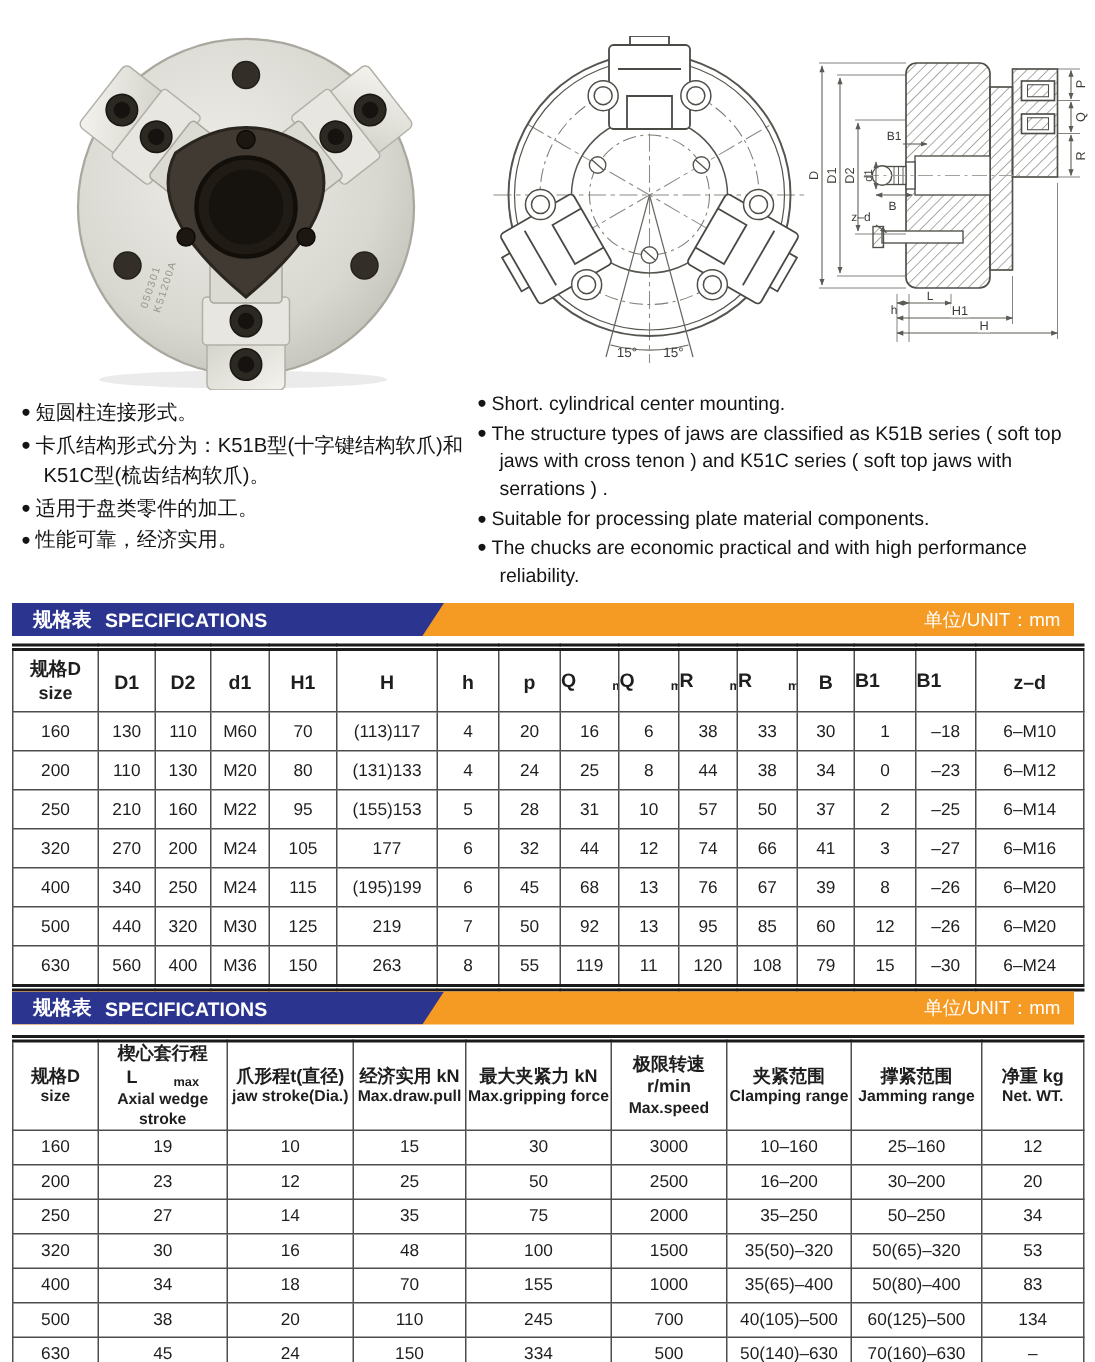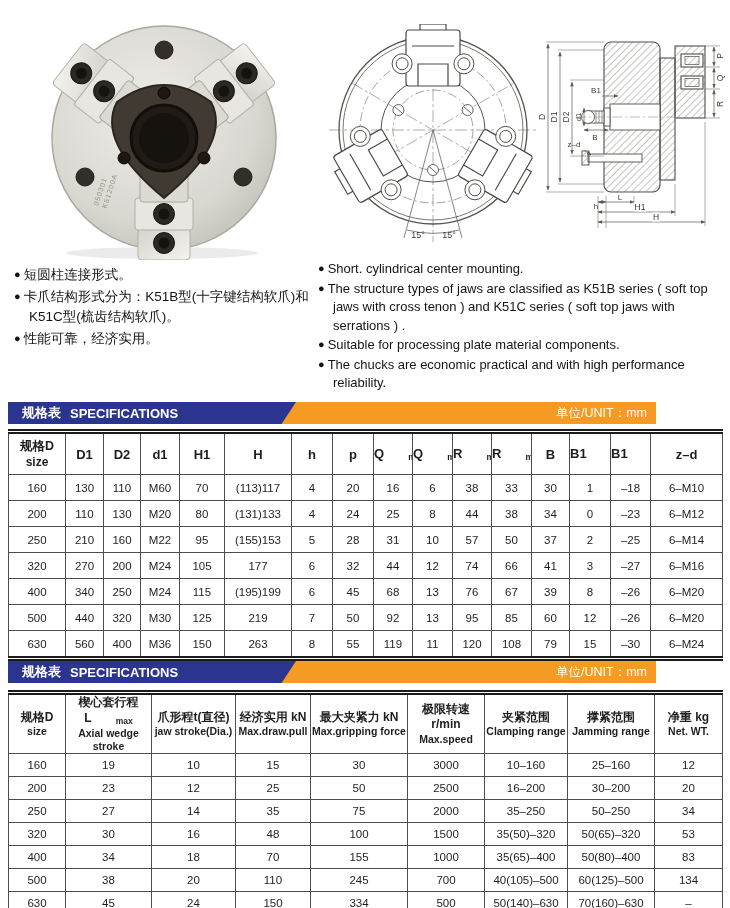--- a/index.html
+++ b/index.html
@@ -11,21 +11,21 @@
   .abs{position:absolute;}
 
   
   .features{position:absolute;margin:0;padding:0;color:#141414;}
   .features li{list-style:none;padding-left:15px;text-indent:-15px;margin:1px 0;}
   .features li::before{content:"●";font-size:11px;margin-right:3px;position:relative;top:-1px;}
   .features.cn{left:14px;top:264px;width:306px;font-size:13.5px;line-height:1.52;}
   .features.en{left:318px;top:259px;width:408px;font-size:13px;line-height:1.43;}
 
   
-  .spec-bar{position:absolute;left:8px;width:648px;height:22px;background:#f59a23;}
+  .spec-bar{position:absolute;left:8px;width:708px;height:22px;background:#f59a23;}
   .spec-bar .navy{
     position:absolute;left:0;top:0;bottom:0;width:288px;background:#2b3590;
     clip-path:polygon(0 0,100% 0,95% 100%,0 100%);
     display:flex;align-items:center;padding-left:14px;box-sizing:border-box;
     color:#fff;font-weight:bold;font-size:13px;gap:9px;white-space:nowrap;
   }
   .spec-bar .unit{
     position:absolute;right:9px;top:0;bottom:0;display:flex;align-items:center;
     color:#fff;font-weight:normal;font-size:12.5px;
   }
@@ -266,20 +266,21 @@
     <text x="118" y="204" paint-order="stroke" stroke="#ffffff" stroke-width="3">H</text>
     <text transform="translate(185 40) rotate(-90)">P</text>
     <text transform="translate(185 62) rotate(-90)">Q</text>
     <text transform="translate(185 88) rotate(-90)">R</text>
   </g>
 </svg>
 
 <ul class="features cn">
     <li>短圆柱连接形式。</li>
     <li>卡爪结构形式分为：K51B型(十字键结构软爪)和K51C型(梳齿结构软爪)。</li>
+    <li>适用于盘类零件的加工。</li>
     <li>性能可靠，经济实用。</li>
   </ul>
 <ul class="features en">
     <li>Short. cylindrical center mounting.</li>
     <li>The structure types of jaws are classified as K51B series ( soft top jaws with cross tenon ) and K51C series ( soft top jaws with serrations ) .</li>
     <li>Suitable for processing plate material components.</li>
     <li>The chucks are economic practical and with high performance reliability.</li>
   </ul>
 
 <div class="spec-bar" id="bar1">

